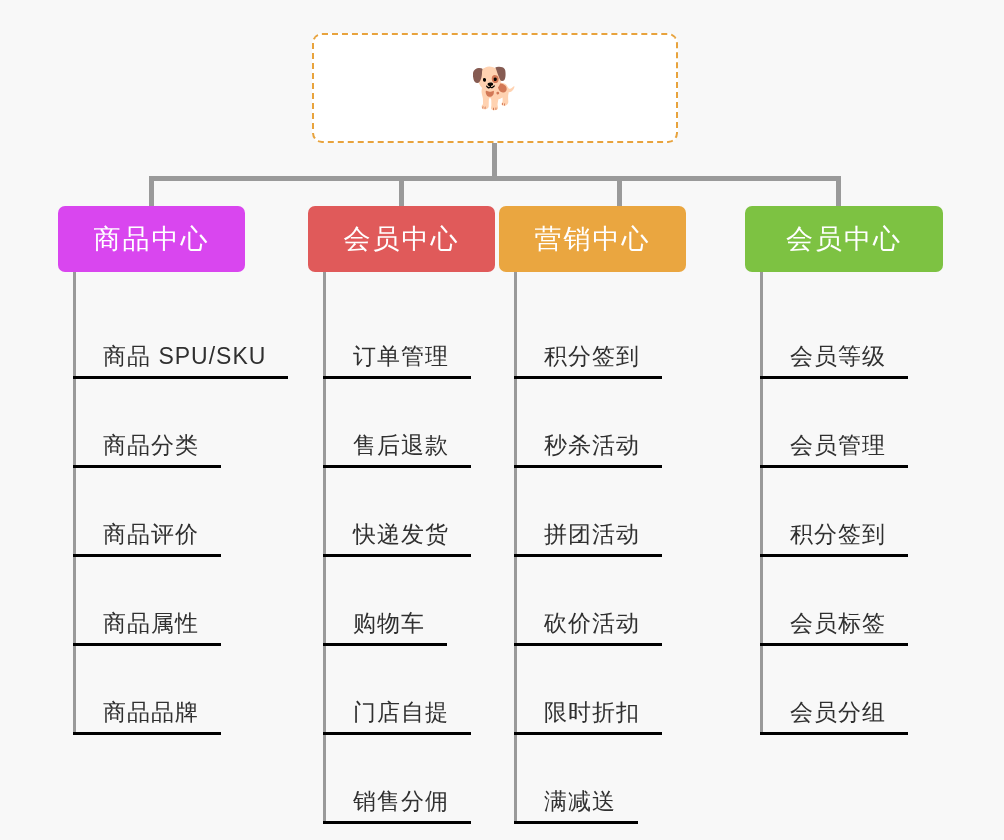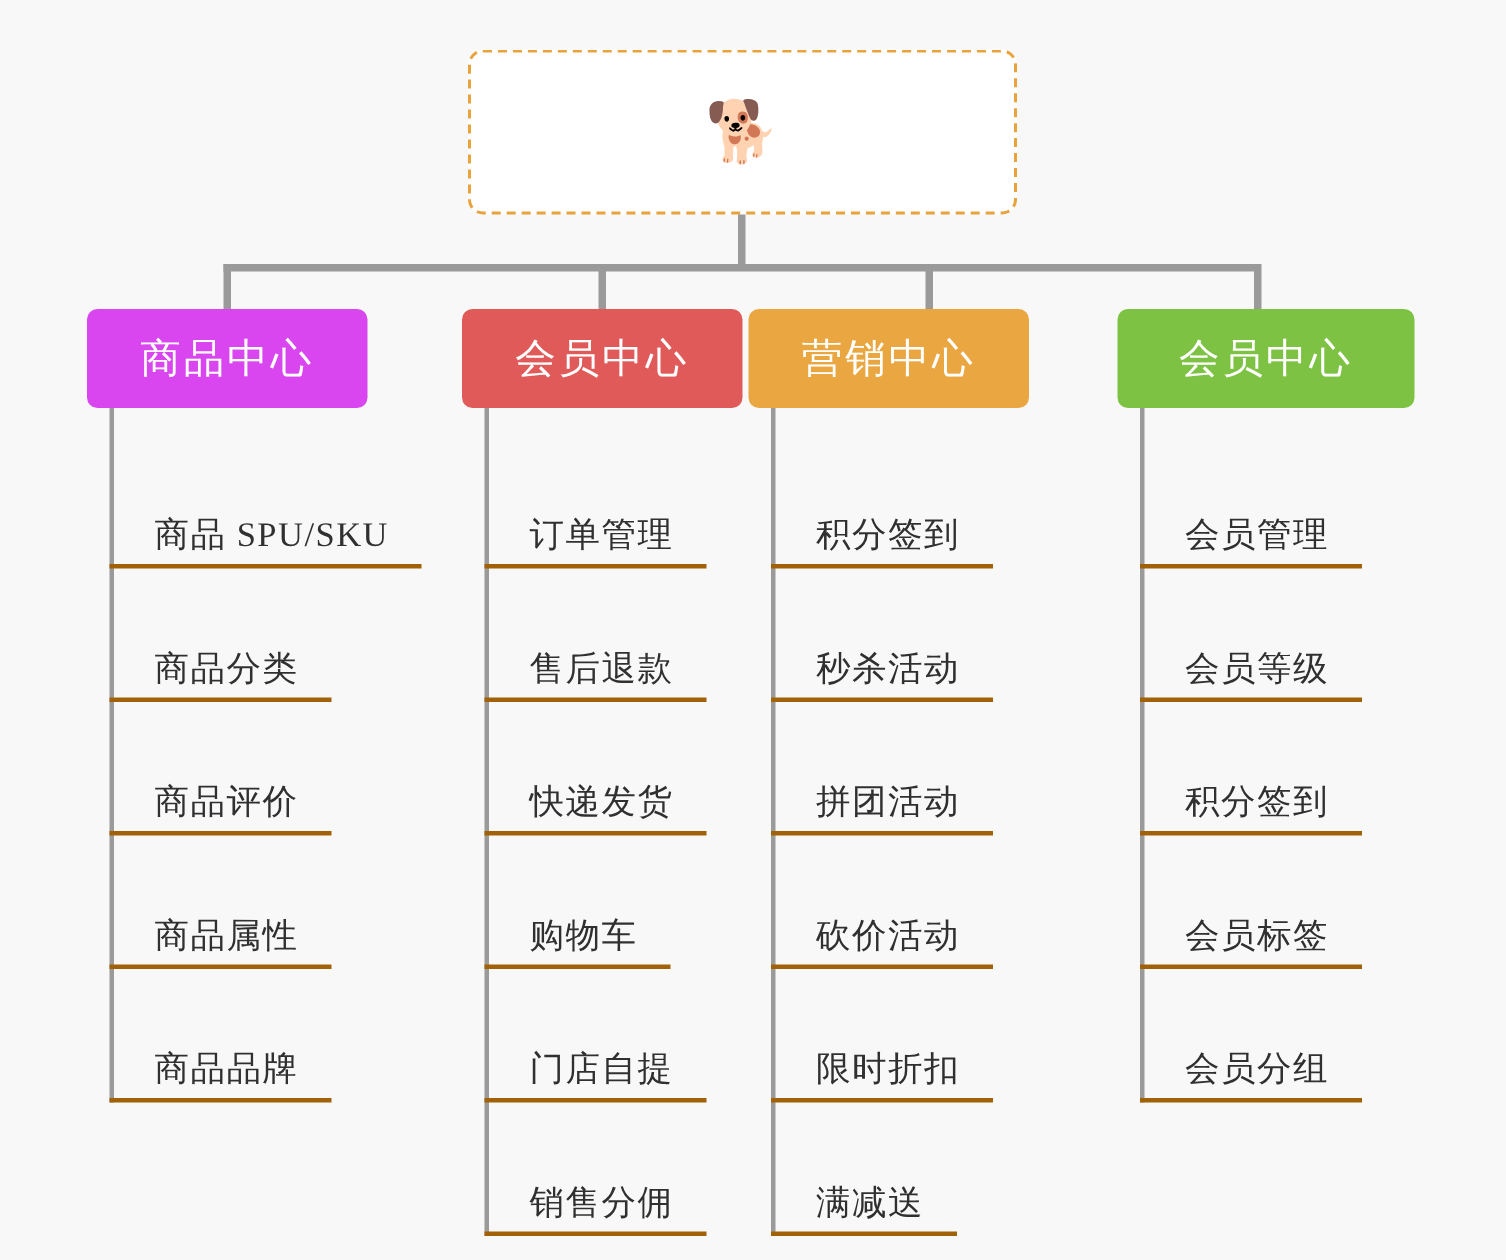--- a/index.html
+++ b/index.html
@@ -124,22 +124,21 @@
     height: 89px;
     box-sizing: border-box;
     display: flex;
     align-items: flex-end;
     padding-bottom: 0;
   }
   .leaf-inner {
     position: relative;
     display: inline-block;
     padding: 0 22px 7px 30px;
-    border-bottom: 3px solid #a16207;
-    font-family: Liberation Serif, serif;
+    border-bottom: 3px solid #000000;
   }
   .leaf-label {
     font-size: 23px;
     color: #303030;
     white-space: nowrap;
     letter-spacing: 1px;
     line-height: 1.1;
   }
 </style>
 </head>
@@ -228,26 +227,26 @@
         <span class="leaf-inner"><span class="leaf-label">满减送</span></span>
       </div>
     </div>
   </div>
 
   <div class="column col-4">
     <div class="col-header">会员中心</div>
     <div class="leaf-list">
       <div class="spine"></div>
       <div class="leaf-item">
+        <span class="leaf-inner"><span class="leaf-label">会员等级</span></span>
+      </div>
+      <div class="leaf-item">
         <span class="leaf-inner"><span class="leaf-label">会员管理</span></span>
       </div>
       <div class="leaf-item">
-        <span class="leaf-inner"><span class="leaf-label">会员等级</span></span>
-      </div>
-      <div class="leaf-item">
         <span class="leaf-inner"><span class="leaf-label">积分签到</span></span>
       </div>
       <div class="leaf-item">
         <span class="leaf-inner"><span class="leaf-label">会员标签</span></span>
       </div>
       <div class="leaf-item">
         <span class="leaf-inner"><span class="leaf-label">会员分组</span></span>
       </div>
     </div>
   </div>

